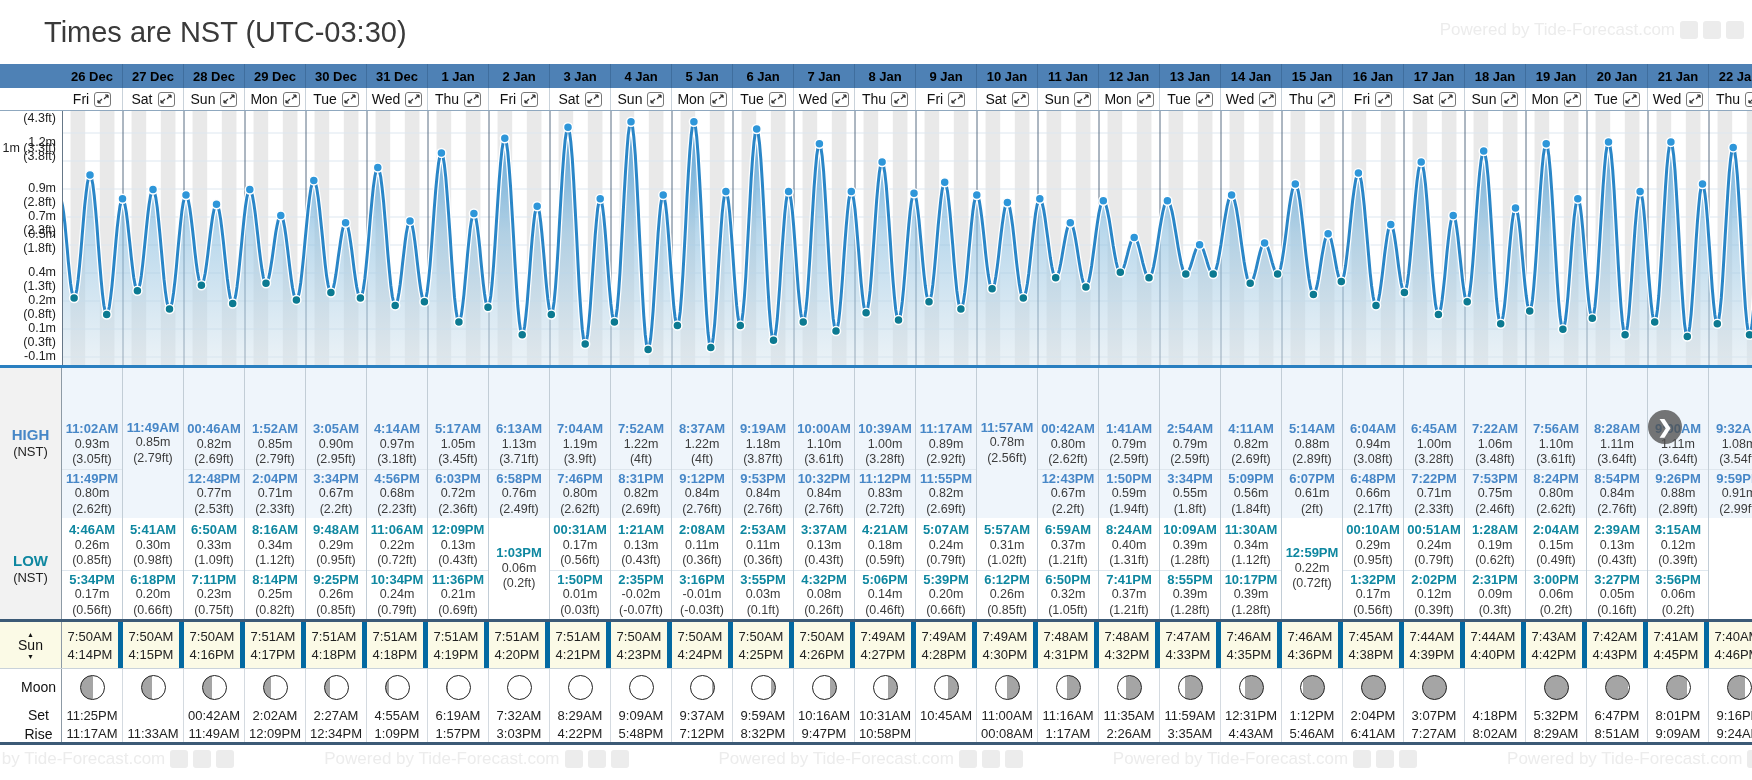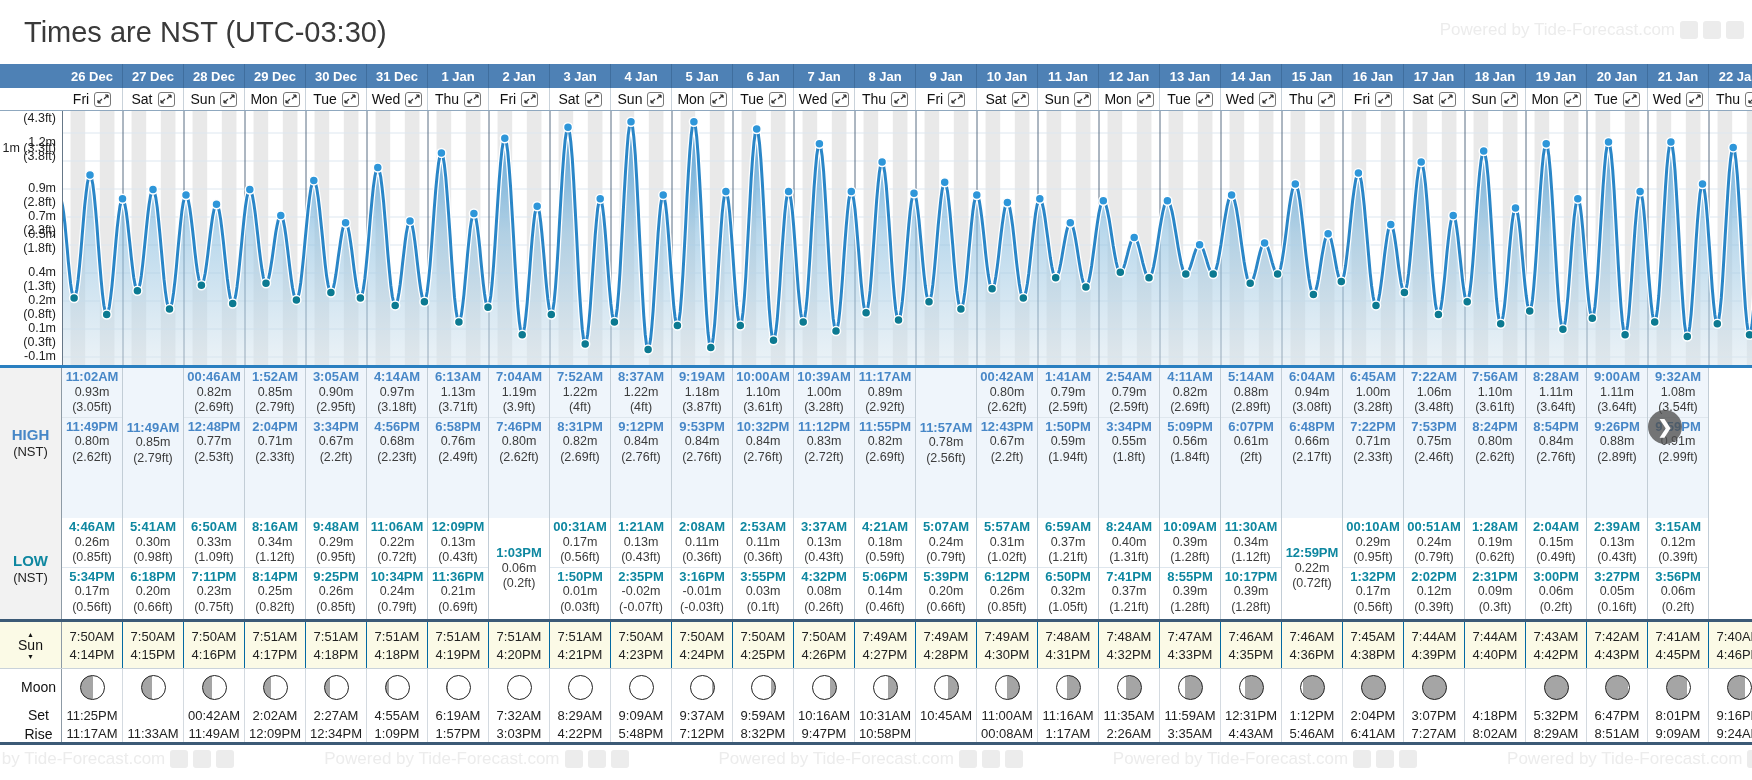--- a/index.html
+++ b/index.html
@@ -2,63 +2,63 @@
 <html><head>
 <meta charset="utf-8">
 <style>
   * { margin:0; padding:0; box-sizing:border-box; }
   body { font-family:"Liberation Sans", sans-serif; background:#fff; }
   #app { position:relative; width:1752px; height:780px; overflow:hidden; background:#fff; }
 
   
   .hdr { height:64px; display:flex; align-items:center; padding-left:20px; }
   .hdr .t1 { color:#2d6497; font-size:30px; font-weight:bold; }
-  .hdr .t2 { color:#3a3a3a; font-size:29px; font-weight:normal; margin-left:4px; }
+  .hdr .t2 { color:#3a3a3a; font-size:29px; font-weight:normal; margin-left:24px; }
   .wm-top { position:absolute; top:20px; right:8px; display:flex; align-items:center; gap:5px; }
   .wm-text { color:#ececec; font-size:17px; }
   .wm-box { width:18px; height:18px; background:#ececec; border-radius:3px; }
 
   
   .grid { display:grid; grid-template-columns:62px repeat(28, 61px); width:1770px; }
   .gutter { background:#fff; }
 
   .daterow { height:24px; background:#4e81b5; }
-  .daterow .cell { color:#ffffff; font-size:13px; font-weight:bold; display:flex; align-items:center; justify-content:center; border-right:1px solid #3f6e9e; cursor:pointer; }
+  .daterow .cell { color:#000000; font-size:13px; font-weight:bold; display:flex; align-items:center; justify-content:center; border-right:1px solid #3f6e9e; cursor:pointer; }
   .dayrow { height:23px; border-bottom:1px solid #8fa8bf; }
   .dayrow .cell { display:flex; align-items:center; justify-content:center; gap:5px; font-size:14px; color:#111; border-right:1px solid #c9d2da; background:#fff; }
   .expbtn { width:17px; height:15px; border:1px solid #777; border-radius:3px; background:#fff; display:flex; align-items:center; justify-content:center; cursor:pointer; padding:0; }
 
   
   .chartwrap { position:relative; height:257px; overflow:hidden; border-bottom:3px solid #2a7fc0; }
   .chartwrap svg { position:absolute; left:62px; top:0; }
   .ylab { position:absolute; right:1712px; left:0; text-align:right; padding-right:6px; font-size:12.5px; color:#222; width:62px; }
   .gutterline { position:absolute; left:62px; top:0; bottom:0; width:1px; background:#667787; }
 
   
-  .tiderow .cell { border-right:1px solid #c2cdd6; display:flex; flex-direction:column; justify-content:flex-start; overflow:hidden; }
+  .tiderow .cell { border-right:1px solid #c2cdd6; display:flex; flex-direction:column; justify-content:flex-end; overflow:hidden; }
   .tiderow .cell.single { justify-content:center; }
   .highrow { height:150px; }
   .highrow .cell { background:#eff5fb; }
   .lowrow { height:104px; border-bottom:3px solid #3c5a76; }
   .lowrow .cell { background:#fff; }
   .entry { text-align:center; line-height:15.5px; padding:1px 0; }
   .entry + .entry { border-top:1px solid #dfe7ee; }
   .entry .tt { font-weight:bold; font-size:13px; }
   .highrow .tt { color:#4787c7; }
   .lowrow .tt { color:#0e87a0; }
   .entry .hm, .entry .hf { font-size:12.5px; color:#3c3c3c; }
   .lbl { display:flex; flex-direction:column; align-items:center; justify-content:center; background:#f2f2f2; border-right:1px solid #8d9aa5; line-height:17px; }
   .lbl .big { font-size:15px; font-weight:bold;text-align:center; }
   .highrow .lbl .big { color:#4787c7; }
   .lowrow .lbl .big { color:#0e87a0; }
   .lbl .nst { font-size:13px; color:#222; }
 
   
   .sunrow { height:47px; background:#fbfae6; border-bottom:1px solid #c9d2da; }
-  .sunrow .cell { border-right:1px solid #0369a1; display:flex; flex-direction:column; justify-content:center; gap:3px; }
+  .sunrow .cell { border-right:5px solid #0369a1; display:flex; flex-direction:column; justify-content:center; gap:3px; }
   .sunrow .cell div { text-align:center; font-size:13px; color:#222; }
   .sunlbl { background:#fbfae6; display:flex; flex-direction:column; align-items:center; justify-content:center; border-right:1px solid #8d9aa5; color:#111; }
   .sunlbl .arr { font-size:7px; line-height:7px; }
   .sunlbl .nm { font-size:14px; line-height:15px; }
 
   
   .moonrow { height:36px; }
   .moonrow .cell, .srrow .cell { border-right:1px solid #d4dae0; display:flex; align-items:center; justify-content:center; background:#fff; }
   .mooncircle { width:25px; height:25px; border-radius:50%; border:1.5px solid #222; }
   .srrow { height:20px; }
@@ -699,20 +699,32 @@
           <div class="hf">(3.18ft)</div>
         </div>
         <div class="entry">
           <div class="tt">4:56PM</div>
           <div class="hm">0.68m</div>
           <div class="hf">(2.23ft)</div>
         </div>
       </div>
       <div class="cell">
         <div class="entry">
+          <div class="tt">5:17AM</div>
+          <div class="hm">1.05m</div>
+          <div class="hf">(3.45ft)</div>
+        </div>
+        <div class="entry">
+          <div class="tt">6:03PM</div>
+          <div class="hm">0.72m</div>
+          <div class="hf">(2.36ft)</div>
+        </div>
+      </div>
+      <div class="cell">
+        <div class="entry">
           <div class="tt">6:13AM</div>
           <div class="hm">1.13m</div>
           <div class="hf">(3.71ft)</div>
         </div>
         <div class="entry">
           <div class="tt">6:58PM</div>
           <div class="hm">0.76m</div>
           <div class="hf">(2.49ft)</div>
         </div>
       </div>

